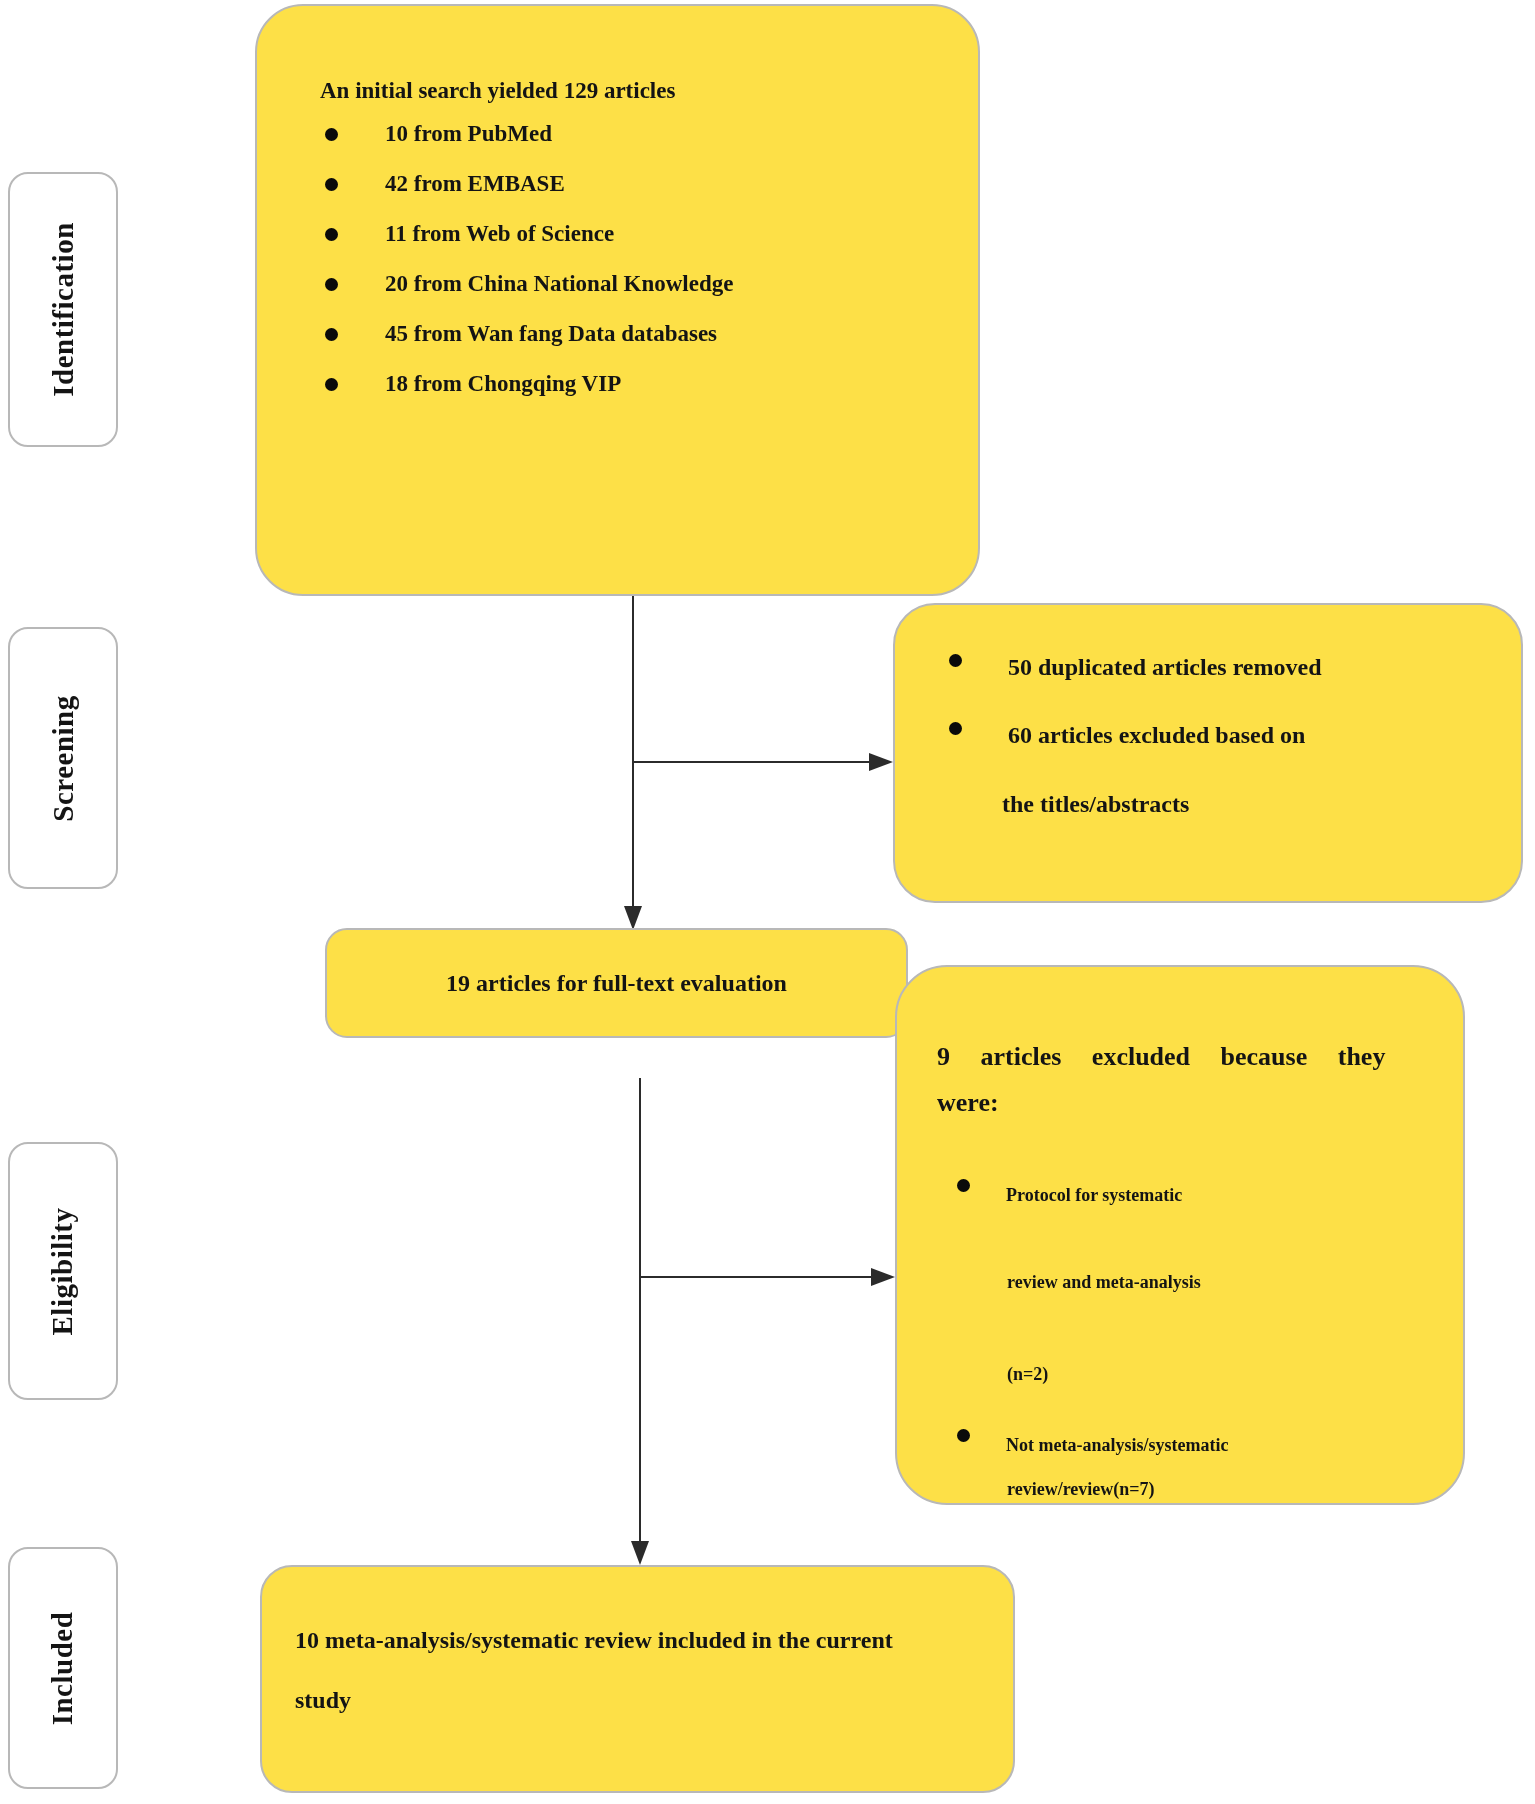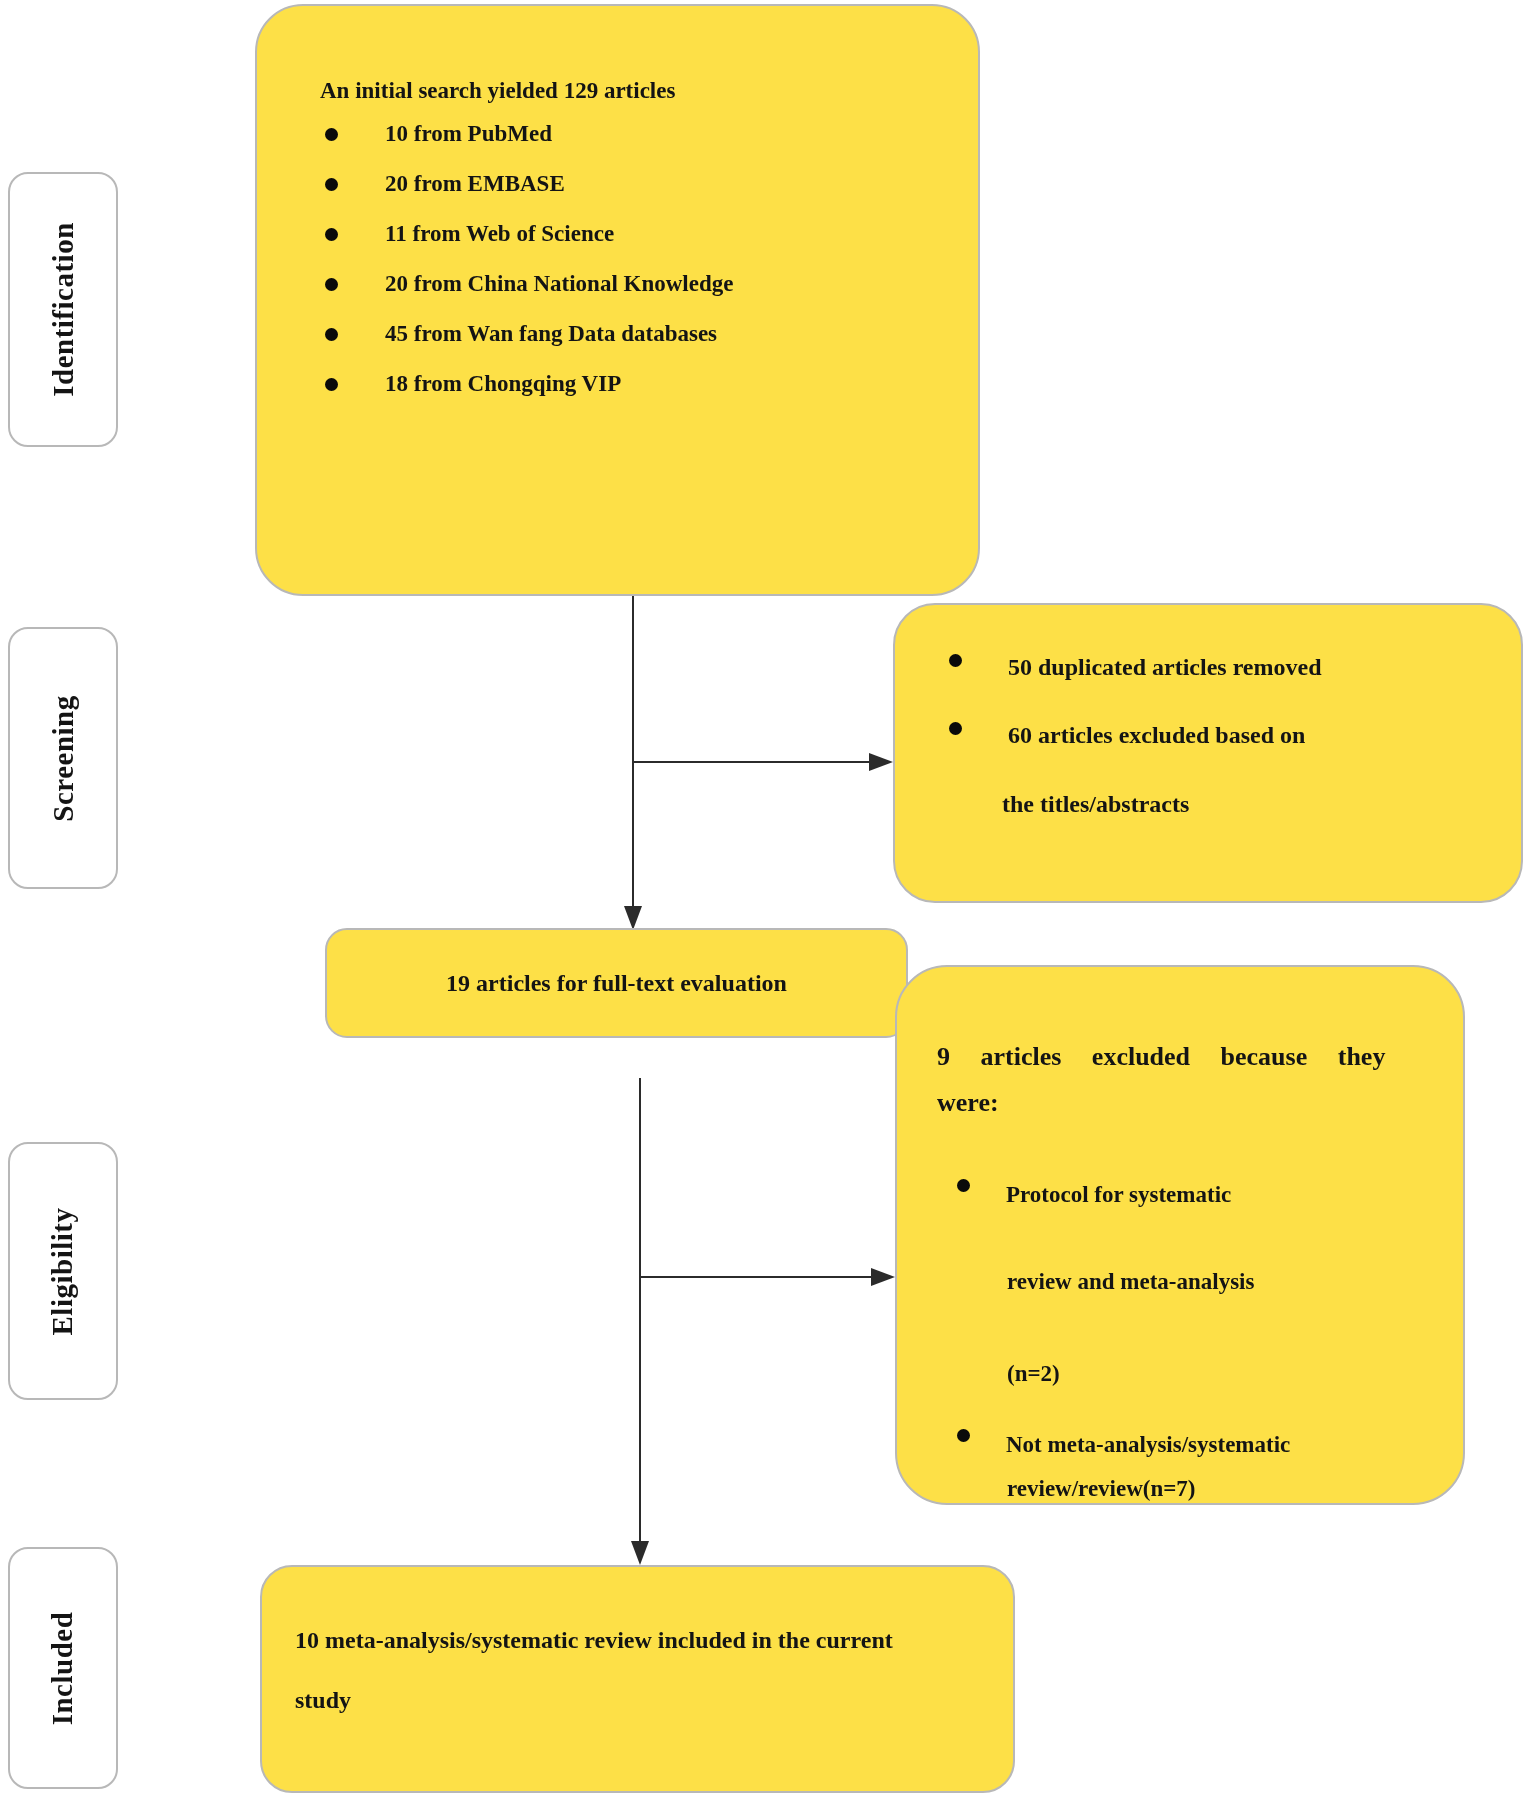--- a/index.html
+++ b/index.html
@@ -35,21 +35,21 @@
   
   #box-fulltext{left:325px;top:928px;width:583px;height:110px;border-radius:22px;
                 display:flex;align-items:center;justify-content:center;}
   #box-fulltext .t2{font-weight:bold;font-size:24px;white-space:nowrap;}
 
   
   #box-elig-excl{left:895px;top:965px;width:570px;height:540px;border-radius:52px;}
   #box-elig-excl .intro1{left:40px;top:1040px;font-size:23px;word-spacing:24px;}
   #box-elig-excl .t{height:32px;line-height:32px;font-size:26px;}
   #box-elig-excl .brow{height:32px;}
-  #box-elig-excl .btxt{position:absolute;left:110px;height:32px;line-height:32px;font-size:23px;font-weight:bold;white-space:nowrap;}
+  #box-elig-excl .btxt{position:absolute;left:110px;height:32px;line-height:32px;font-size:18px;font-weight:bold;white-space:nowrap;}
 
   
   #box-included{left:260px;top:1565px;width:755px;height:228px;border-radius:32px;}
   #box-included .t{font-size:24px;height:32px;line-height:32px;}
 
   svg.connectors{position:absolute;left:0;top:0;width:1535px;height:1804px;pointer-events:none;}
   svg.connectors line{stroke:var(--arrow);stroke-width:2;}
   svg.connectors polygon{fill:var(--arrow);stroke:none;}
 </style>
 </head>
@@ -91,21 +91,21 @@
 
   <div class="box" id="box-initial">
     <div class="t title">An initial search yielded 129 articles</div>
     <ul>
       <li>
           <span class="dot"></span>
           <span class="txt">10 from PubMed</span>
         </li>
       <li>
           <span class="dot"></span>
-          <span class="txt">20 from EMBASE</span>
+          <span class="txt">42 from EMBASE</span>
         </li>
       <li>
           <span class="dot"></span>
           <span class="txt">11 from Web of Science</span>
         </li>
       <li>
           <span class="dot"></span>
           <span class="txt">20 from China National Knowledge</span>
         </li>
       <li>

